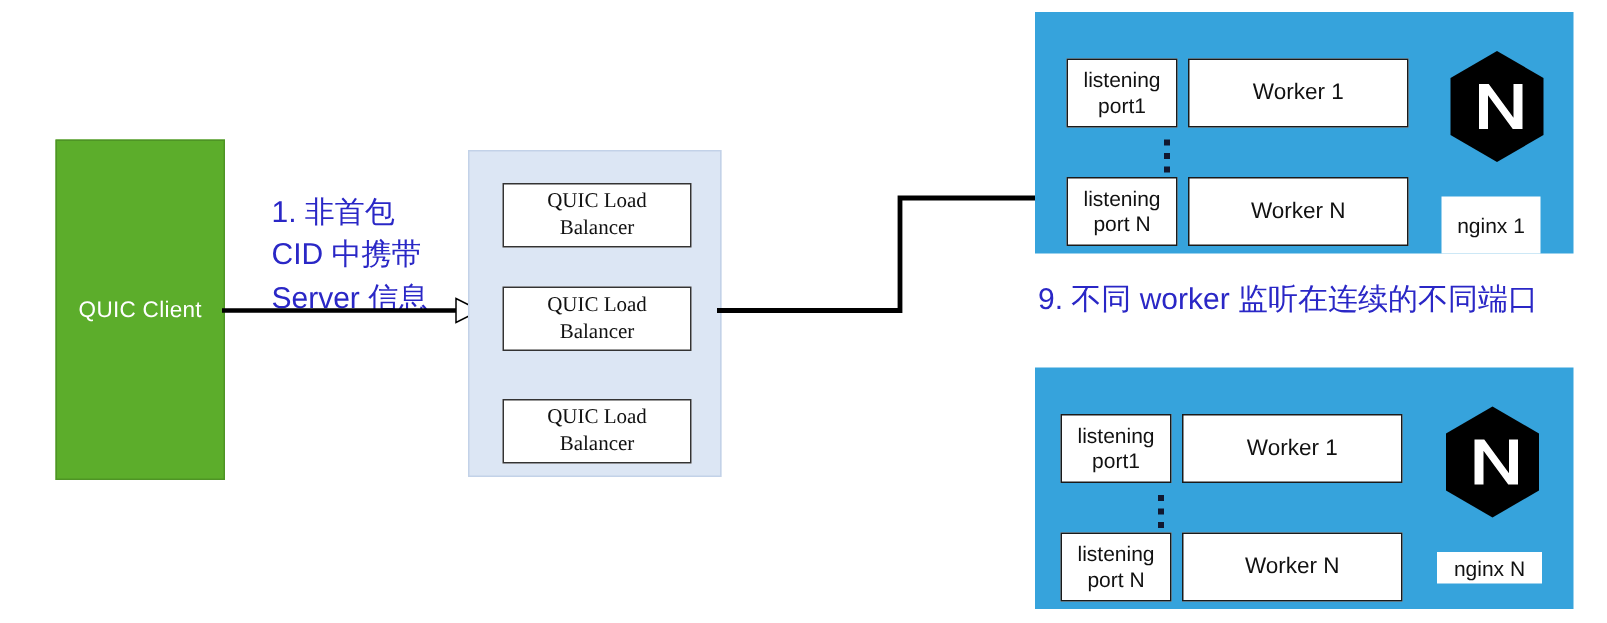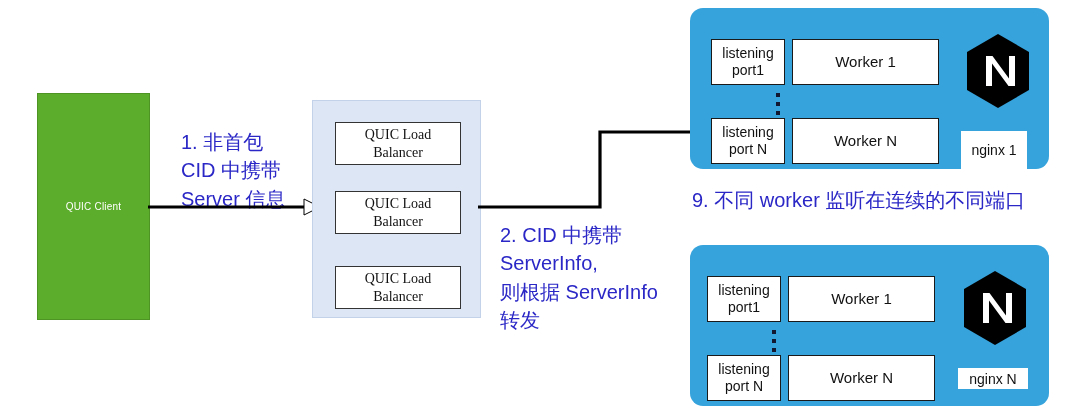--- a/index.html
+++ b/index.html
@@ -21,21 +21,21 @@
   
   .abs { position: absolute; box-sizing: border-box; }
 
   .client-box {
     background: #5CAD2B;
     border: 1px solid #4e9425;
     color: #ffffff;
     display: flex;
     align-items: center;
     justify-content: center;
-    font-size: 10px;
+    font-size: 15px;
     letter-spacing: .2px;
   }
 
   .lb-panel {
     background: #DCE6F4;
     border: 1px solid #c3d2e8;
   }
 
   .lb-item {
     background: #ffffff;
@@ -45,21 +45,20 @@
     justify-content: center;
     text-align: center;
     font-size: 14px;
     color: #111111;
     line-height: 1.25;
     font-family: Liberation Serif, serif;
   }
 
   .nginx-panel {
     background: #36A3DC;
-    border-radius: 13px;
   }
 
   .wbox {
     background: #ffffff;
     border: 1.8px solid #1a1a1a;
     display: flex;
     align-items: center;
     justify-content: center;
     text-align: center;
     color: #111111;
@@ -125,24 +124,20 @@
     <div class="abs lb-item" style="left:22px; top:165px; width:126px; height:43px;">
       <span><span>QUIC Load</span><br><span>Balancer</span></span>
     </div>
   </div>
 
   <svg class="abs conn" style="left:478px; top:120px; width:240px; height:100px;" viewBox="0 0 240 100">
     <path d="M0 87 L122 87 L122 12 L216 12" stroke-width="3.2" stroke-linejoin="miter"></path>
     <path d="M216 4 L234 12 L216 20 Z" fill="#000000" stroke="none"></path>
   </svg>
 
-  <div class="abs note" style="left:500px; top:221px; width:170px;">2. CID 中携带
-ServerInfo,
-则根据 ServerInfo
-转发</div>
 
   <div class="abs nginx-panel" style="left:690px; top:8px; width:359px; height:161px;">
 
     <div class="abs wbox port" style="left:21px; top:31px; width:74px; height:46px;">
       <span><span>listening</span><br><span>port1</span></span>
     </div>
     <div class="abs wbox worker" style="left:102px; top:31px; width:147px; height:46px;">
       <span>Worker 1</span>
     </div>
 

